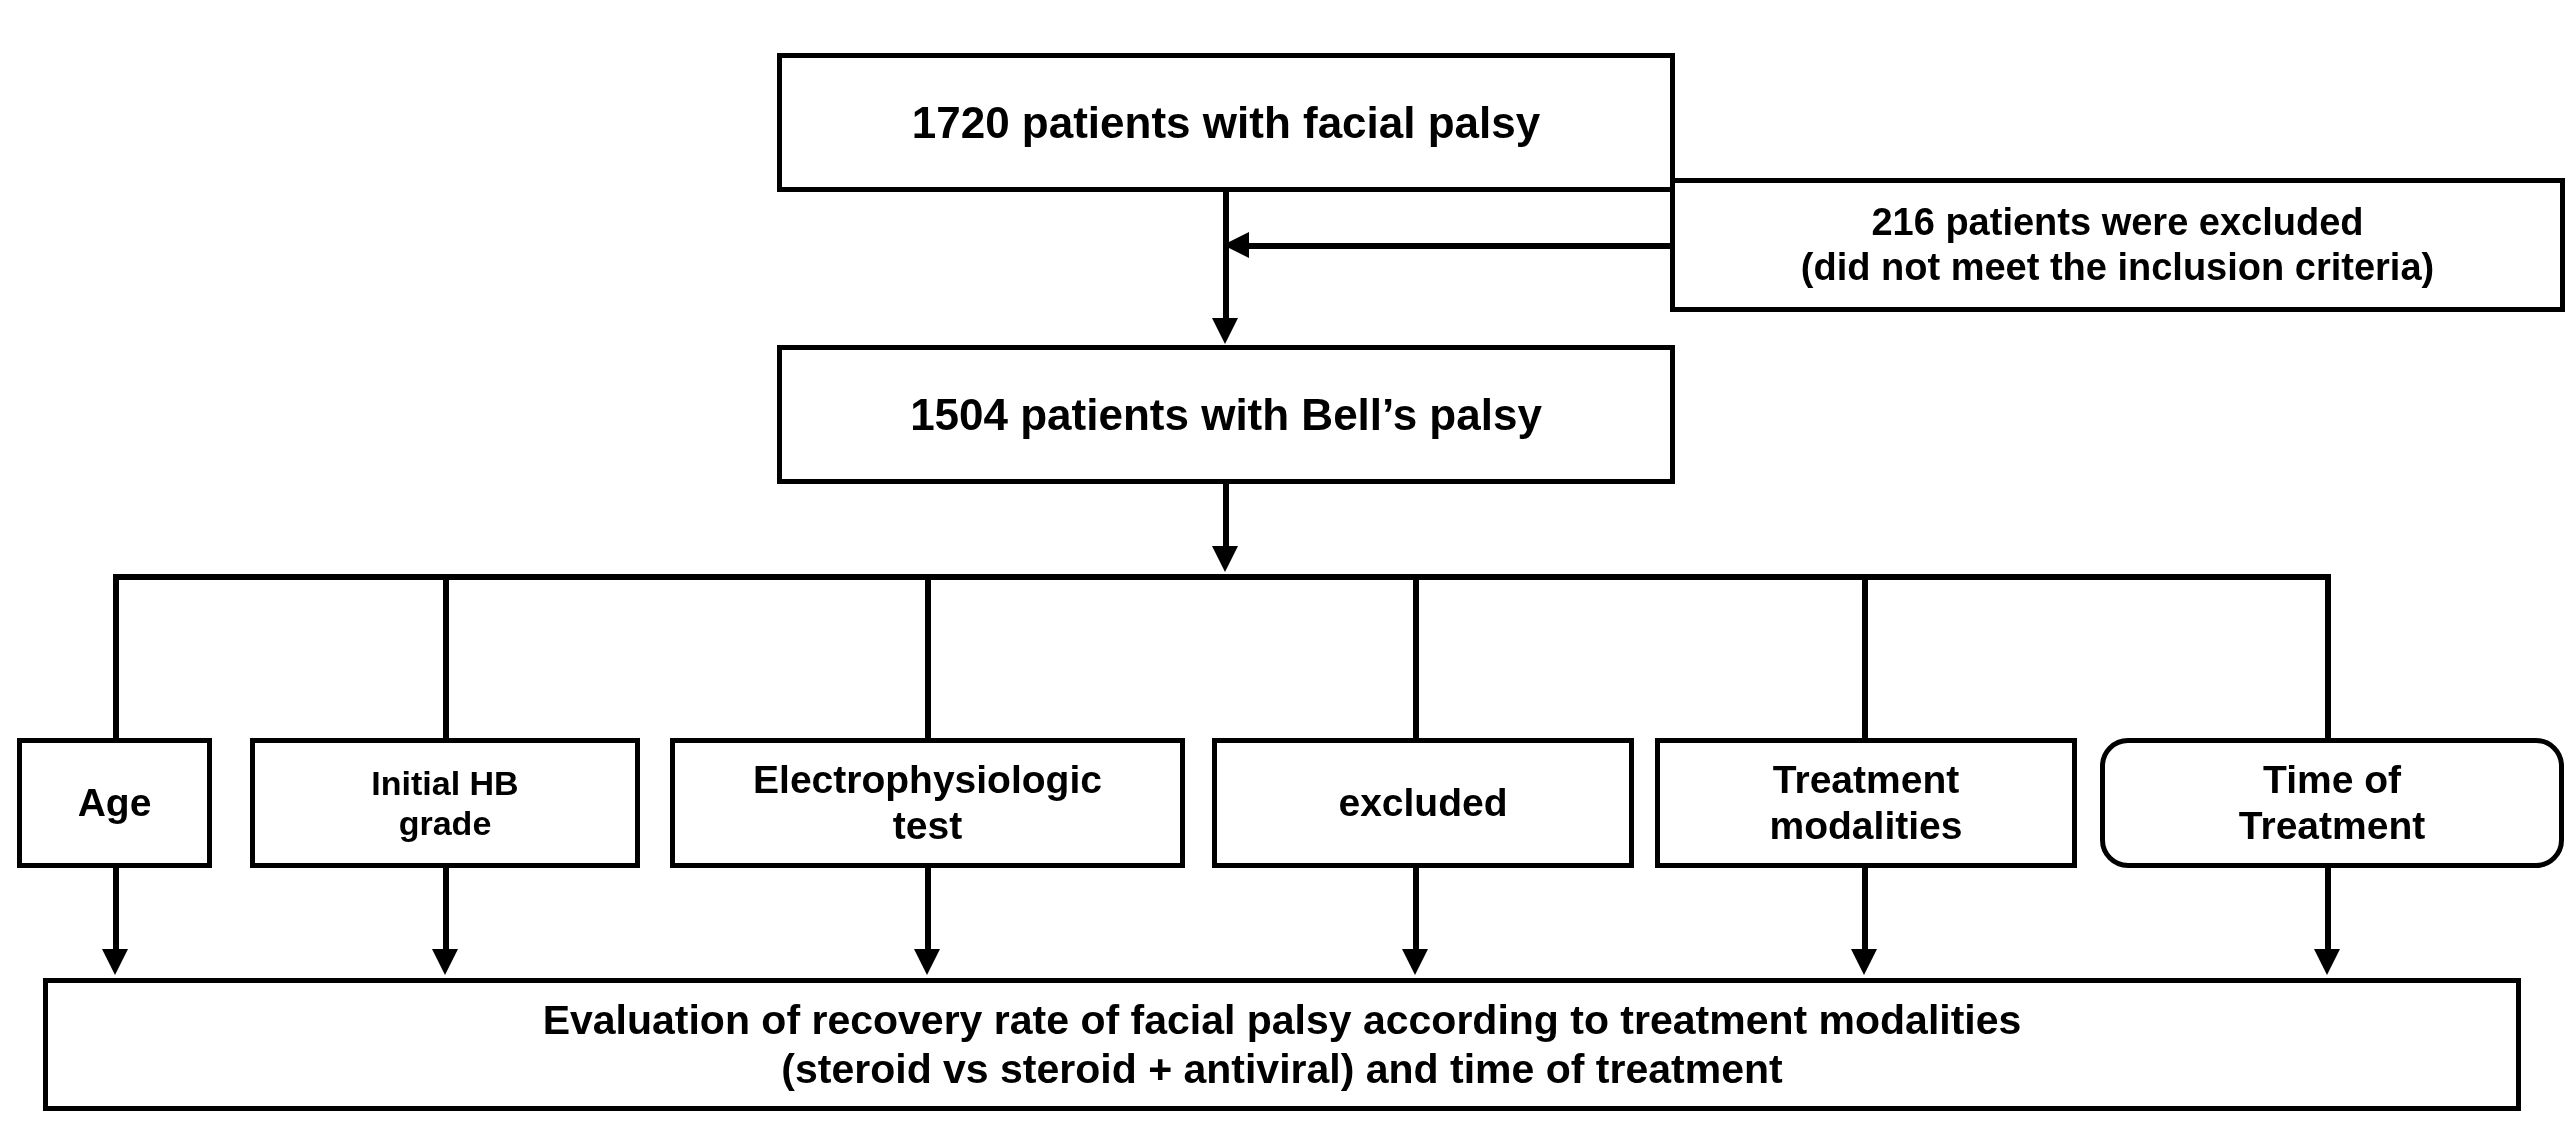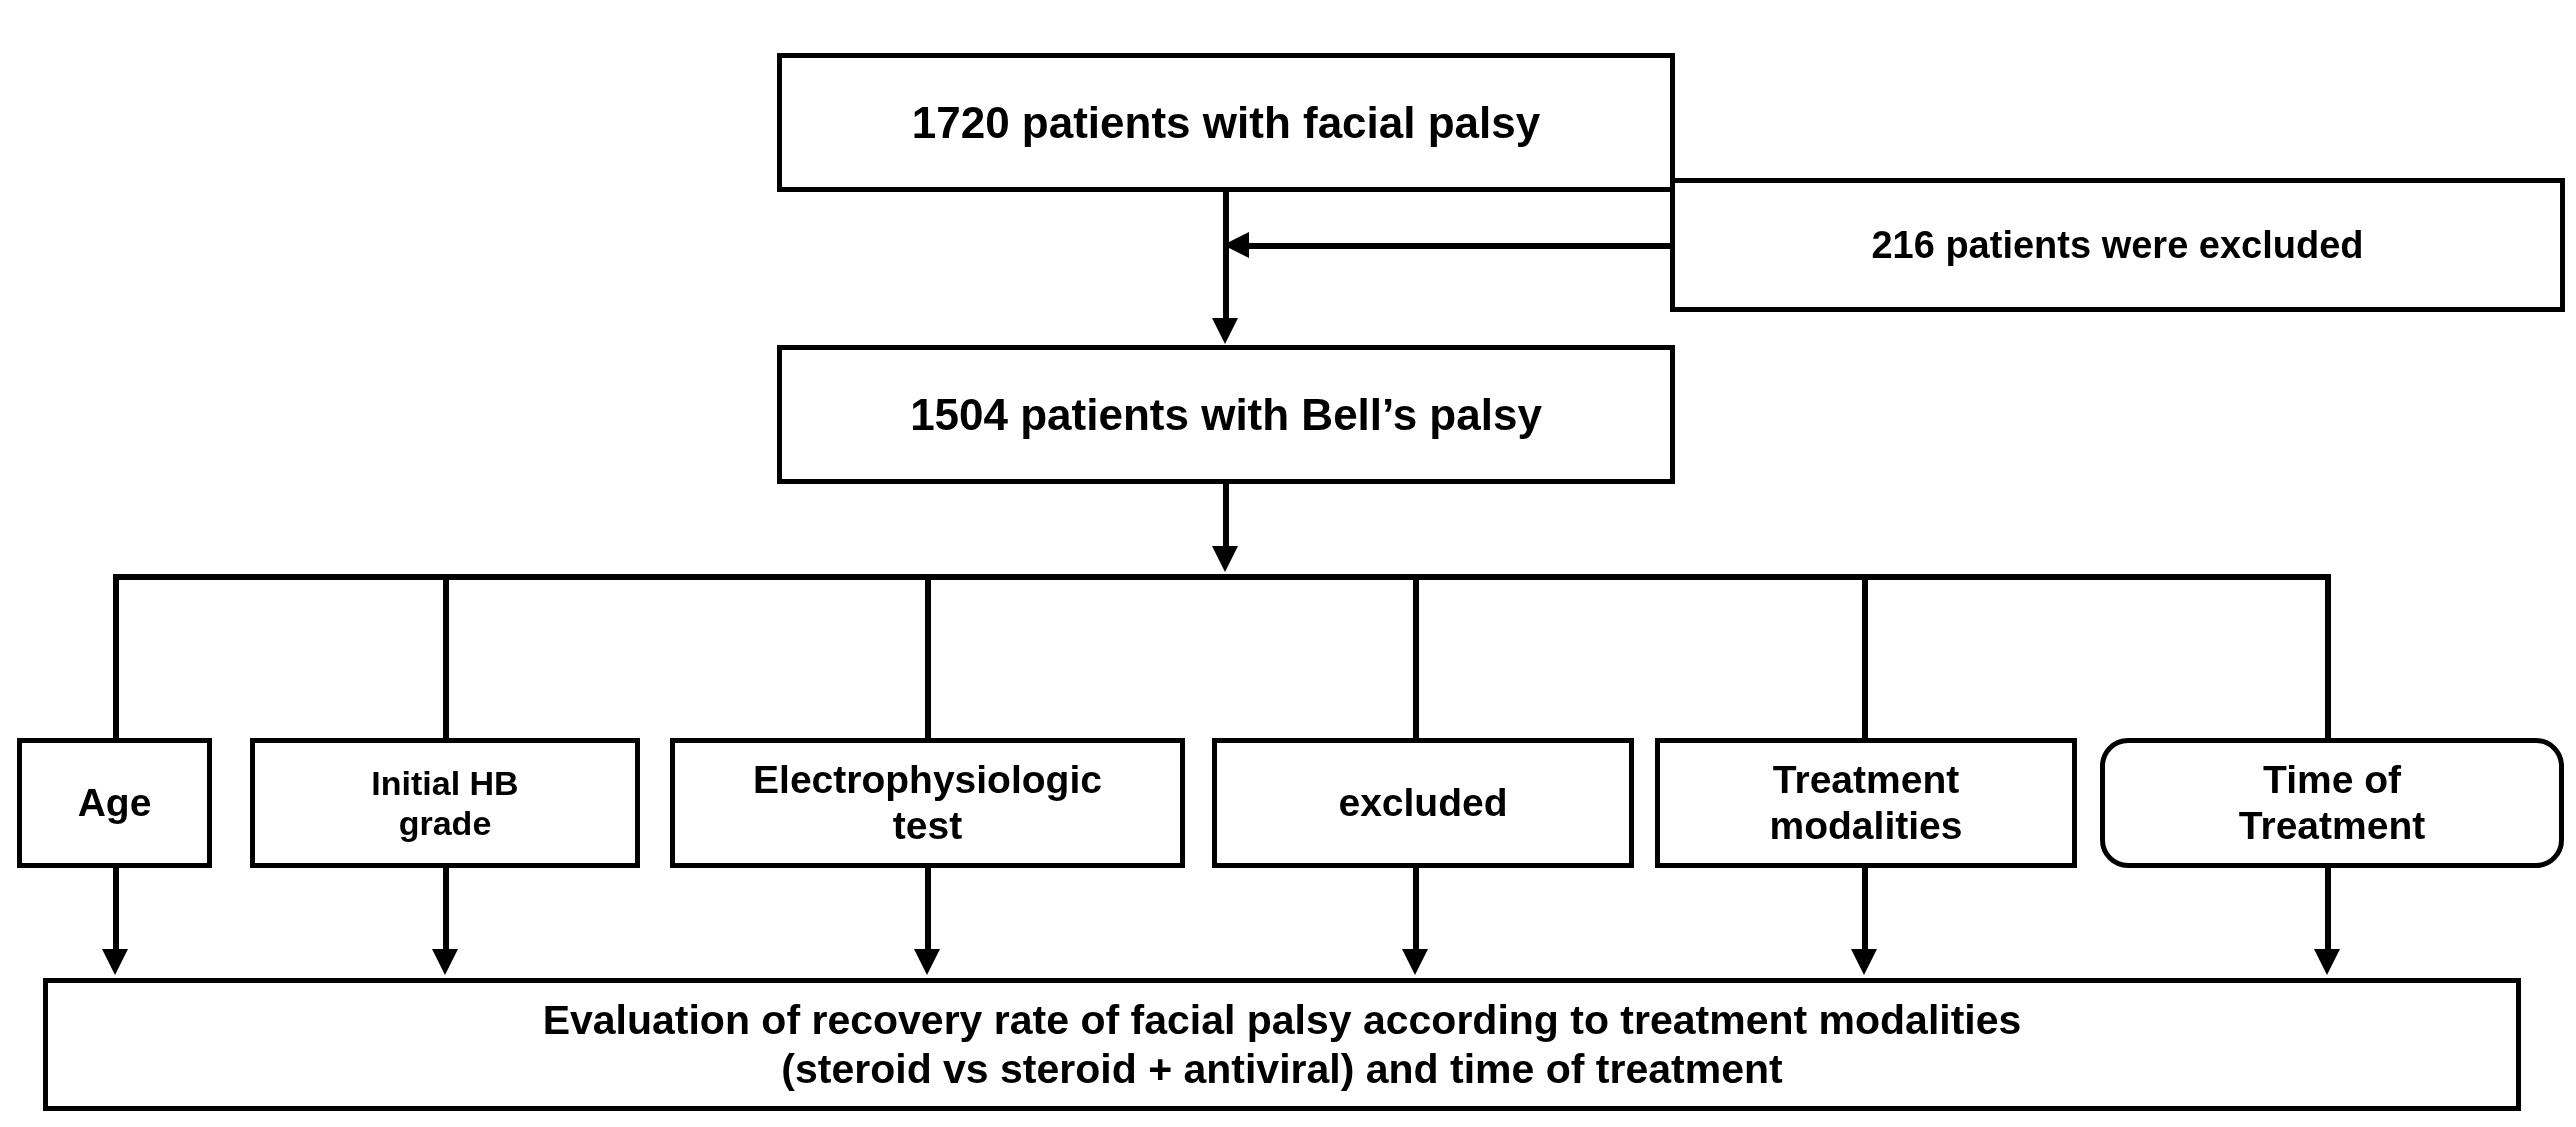--- a/index.html
+++ b/index.html
@@ -66,20 +66,21 @@
     <span class="txt">1720 patients with facial palsy</span>
   </div>
 
   <div class="vline" style="left:1223px; top:156px; height:159px;"></div>
   <div class="vline" style="left:1223px; top:259px; height:64px;"></div>
   <div class="arrow-down" style="left:1212px; top:318px;"></div>
 
   <div class="box" id="box-excluded">
     <span class="txt">
       <span class="line">216 patients were excluded</span>
+      <span class="line">(did not meet the inclusion criteria)</span>
     </span>
   </div>
   <div class="hline" style="left:1247px; top:243px; width:425px;"></div>
   <div class="arrow-left" style="left:1223px; top:232px;"></div>
 
   <div class="box" id="box-bells">
     <span class="txt">1504 patients with Bell’s palsy</span>
   </div>
 
   <div class="vline" style="left:1223px; top:484px; height:66px;"></div>

